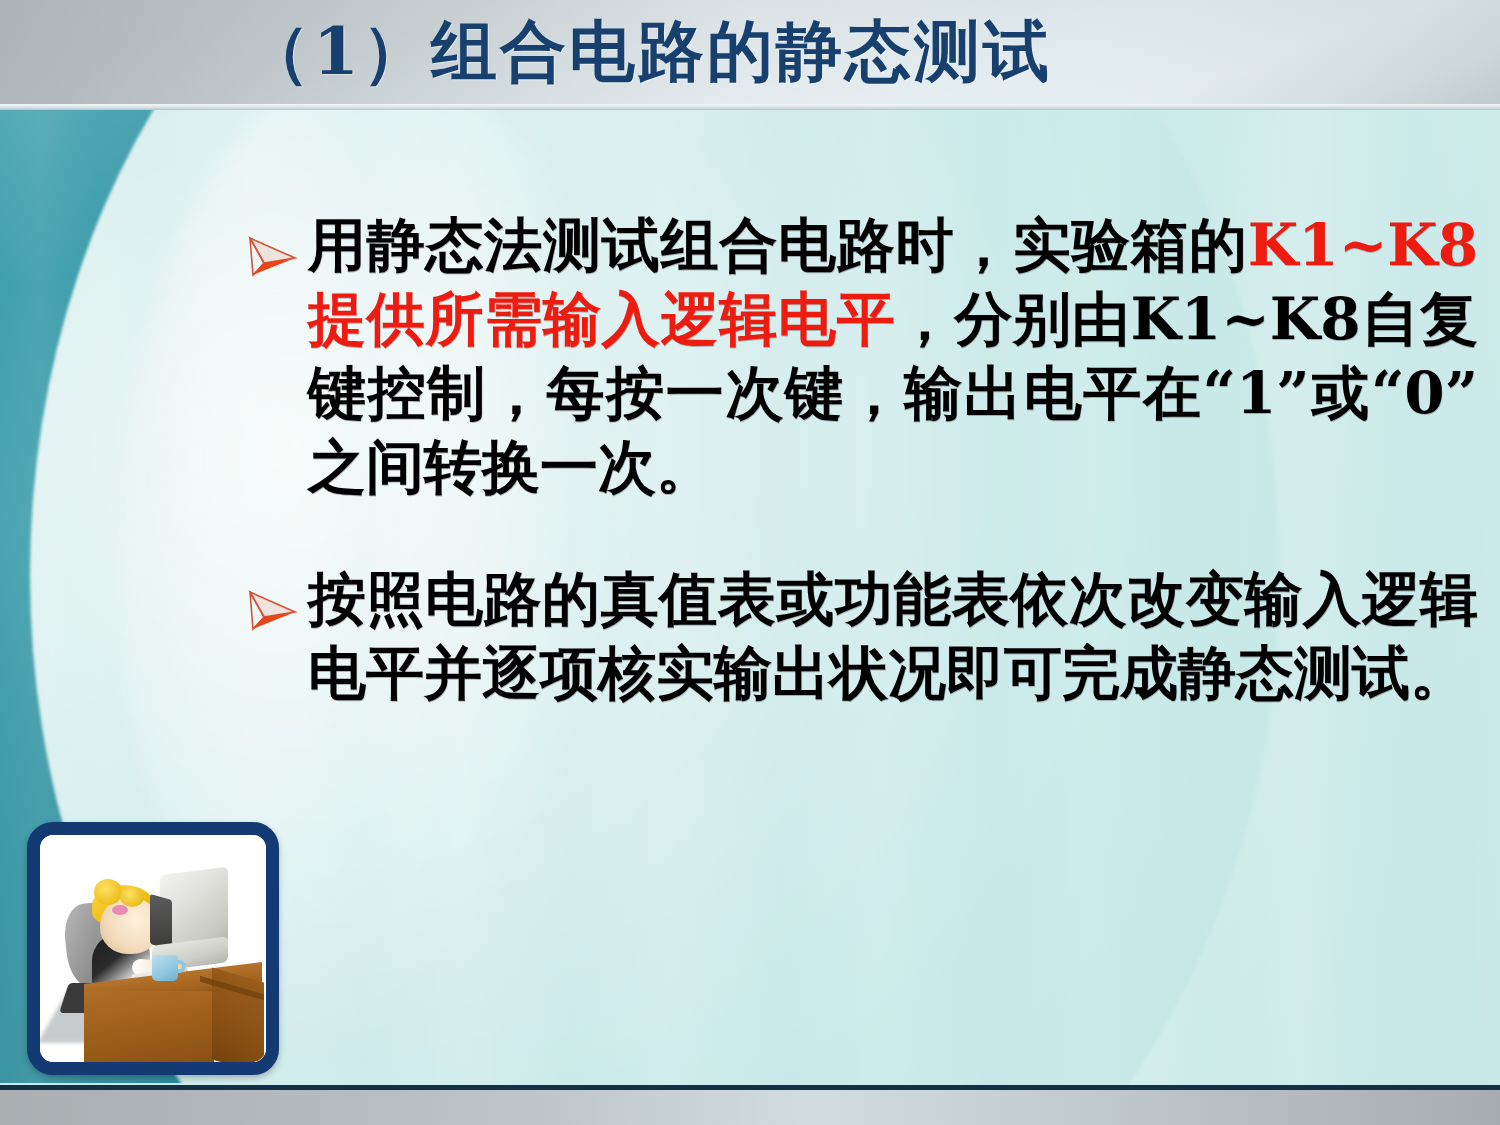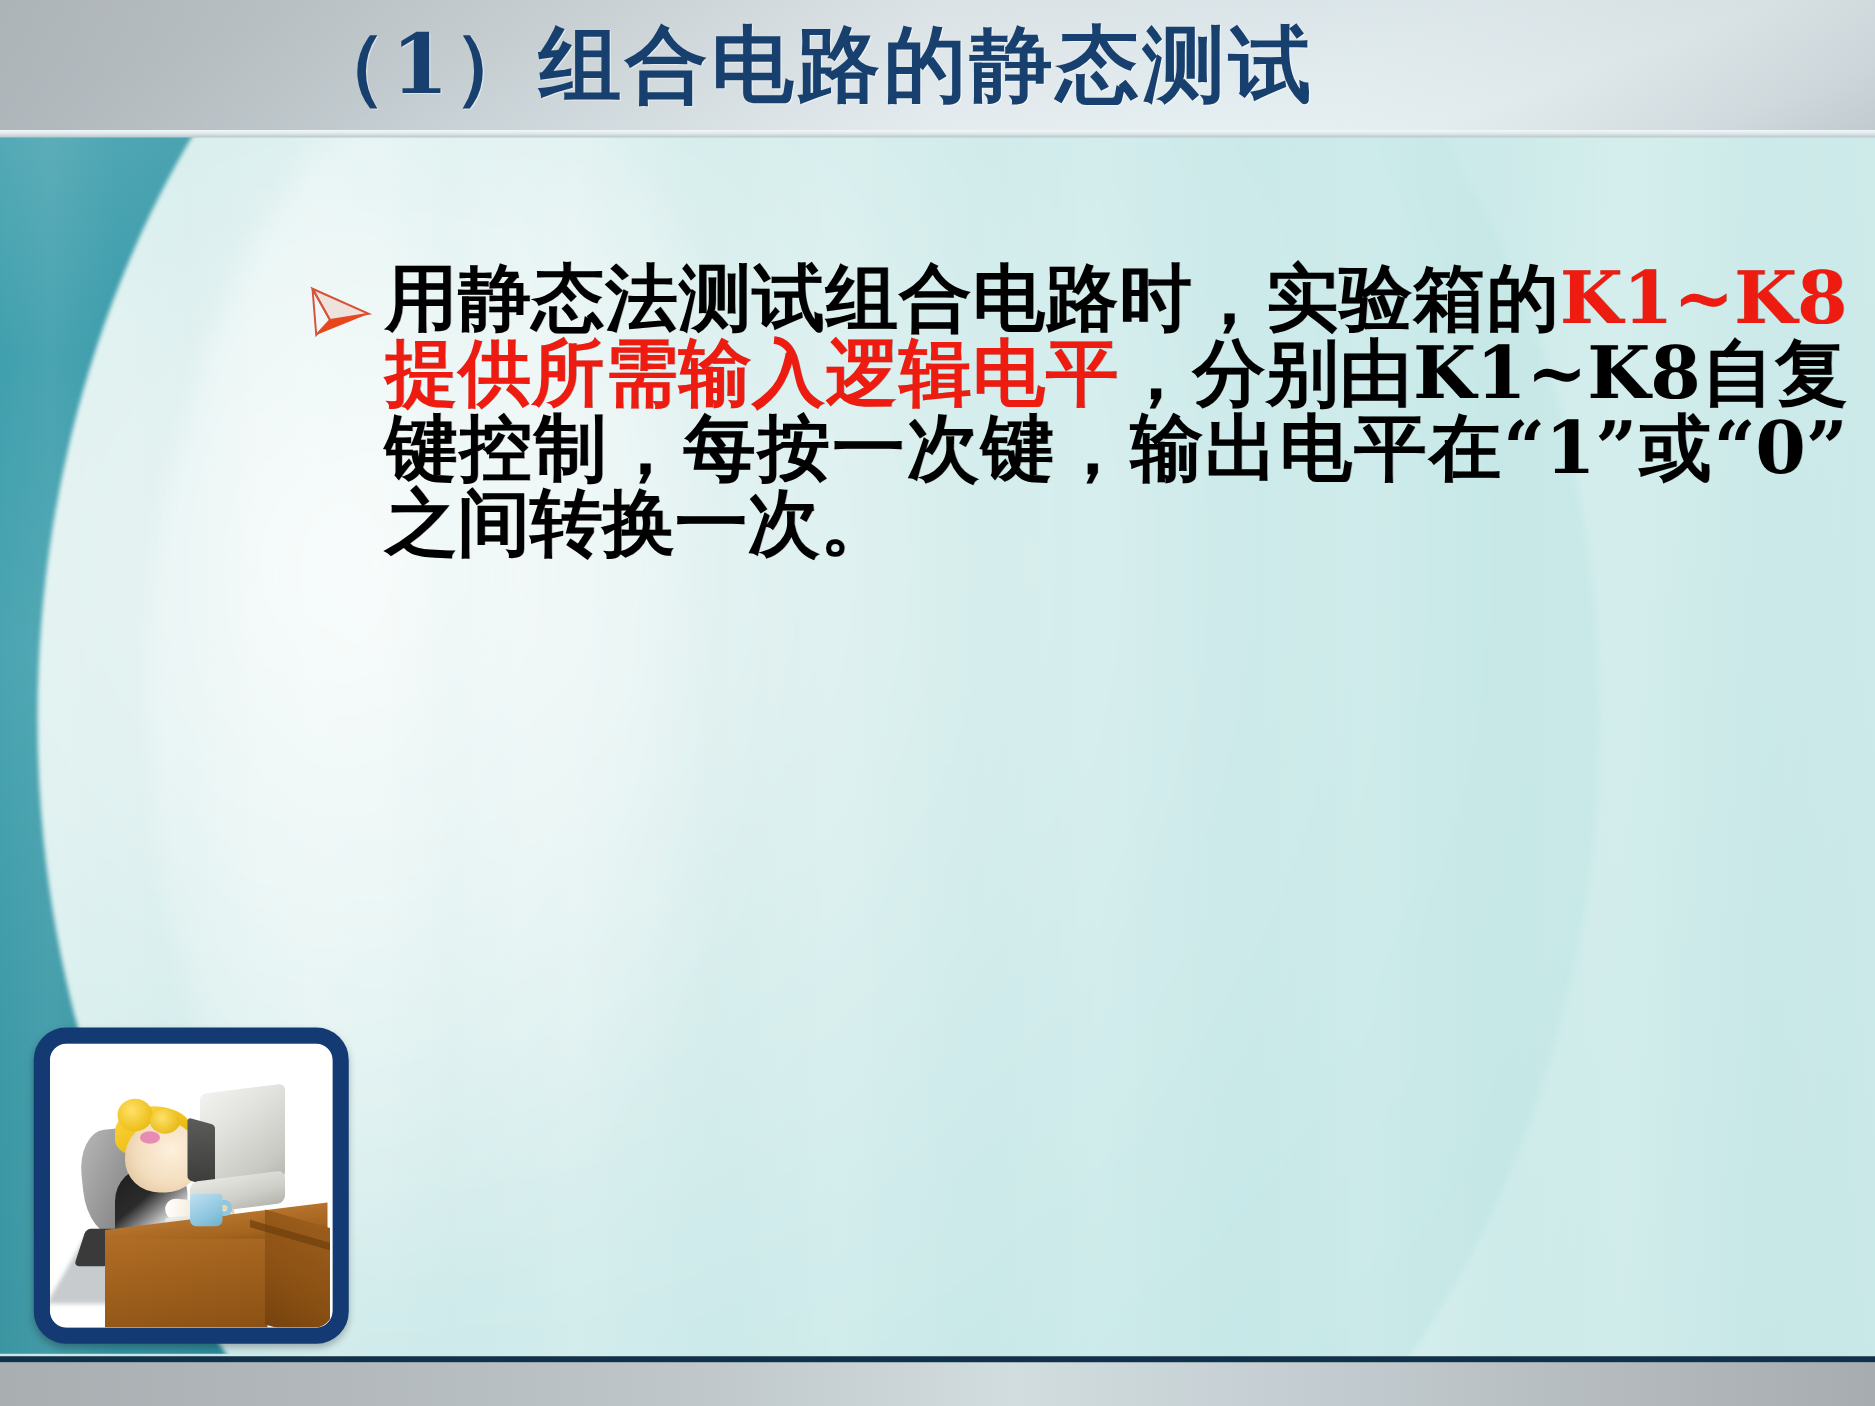--- a/index.html
+++ b/index.html
@@ -187,21 +187,21 @@
     width: 1230px;
   }
   .bullet {
     position: relative;
     display: block;
     padding-left: 60px;
     margin-bottom: 14px;
     font-family: "DejaVu Serif", "Liberation Serif", serif;
     font-weight: bold;
     font-size: 58px;
-    line-height: 60px;
+    line-height: 74px;
     color: #000000;
     letter-spacing: 0px;
     text-align: justify;
     text-shadow: 0.5px 0.5px 0 rgba(0,0,0,0.25);
   }
   .bullet .marker {
     position: absolute;
     left: 0;
     top: 14px;
     width: 50px;
@@ -407,20 +407,31 @@
           <polygon points="2,3 47,23 16,28" fill="none" stroke="#d6543a" stroke-width="1.6"></polygon>
           <polygon points="2,3 16,28 5,40" fill="none" stroke="#d6543a" stroke-width="1.6"></polygon>
           <polygon points="16,28 47,23 5,40" fill="#e8461a"></polygon>
           <polygon points="2,3 47,23 16,28" fill="#e8461a" opacity="0.12"></polygon>
         </svg>
       </span>
       <span>用静态法测试组合电路时，实验箱的</span><span class="hl">K1~K8提供所需输入逻辑电平</span><span>，分别由K1~K8自复键控制，每按一次键，输出电平在“1”或“0”之间转换一次。</span>
     </p>
 
 
+    <p class="bullet">
+      <span class="marker">
+        <svg viewBox="0 0 50 44" width="50" height="44" aria-hidden="true">
+          <polygon points="2,3 47,23 16,28" fill="none" stroke="#d6543a" stroke-width="1.6"></polygon>
+          <polygon points="2,3 16,28 5,40" fill="none" stroke="#d6543a" stroke-width="1.6"></polygon>
+          <polygon points="16,28 47,23 5,40" fill="#e8461a"></polygon>
+          <polygon points="2,3 47,23 16,28" fill="#e8461a" opacity="0.12"></polygon>
+        </svg>
+      </span>
+      <span>按照电路的真值表或功能表依次改变输入逻辑电平并逐项核实输出状况即可完成静态测试。</span>
+    </p>
 
   </div>
 
   <div class="pic-frame">
     <div class="pic-inner">
       <div class="cl-shadow"></div>
       <div class="cl-chair-back"></div>
       <div class="cl-chair-leg"></div>
       <div class="cl-person-body"></div>
       <div class="cl-hair"></div>

